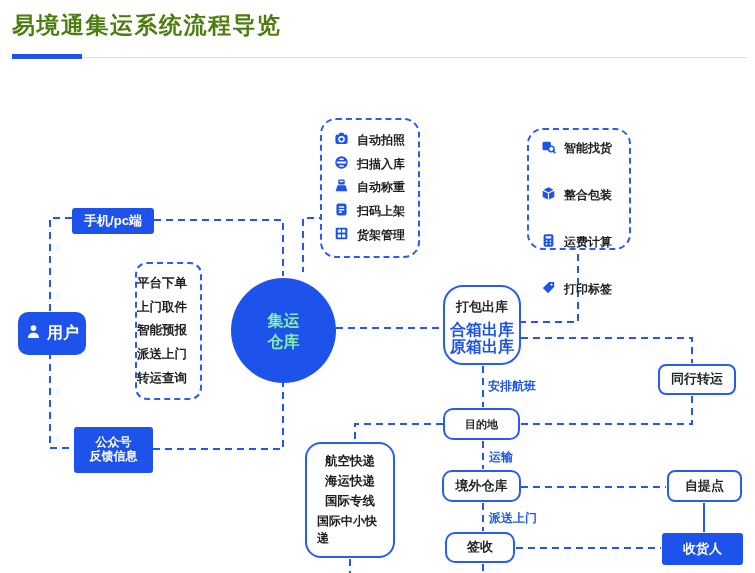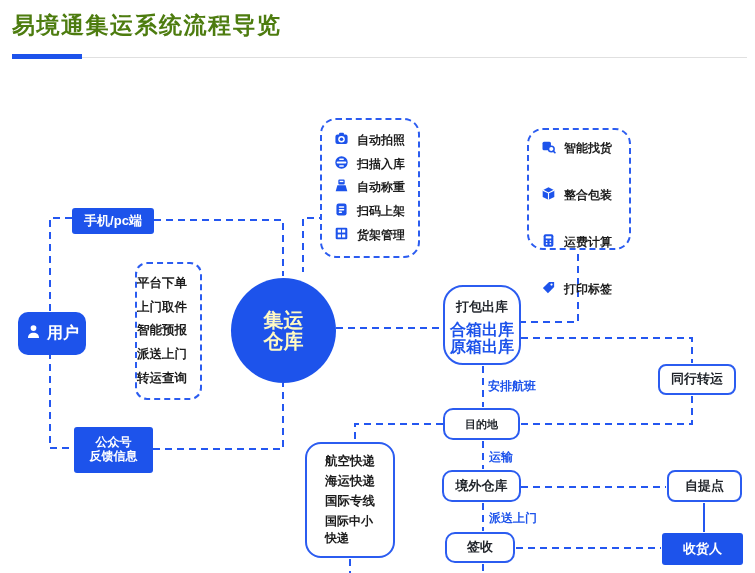--- a/index.html
+++ b/index.html
@@ -28,21 +28,21 @@
   .dashed-box{position:absolute;background:#fff;border:2px dashed #2b5cf0;border-radius:16px;
     display:flex;flex-direction:column;justify-content:space-around;}
   .solid-box{position:absolute;background:#fff;border:2px solid #2b5cf0;border-radius:16px;
     display:flex;flex-direction:column;justify-content:space-around;align-items:center;}
   .svc-item{font-size:12.5px;font-weight:bold;color:#1c1c1c;text-align:left;}
   .icon-row{display:flex;align-items:center;gap:8px;padding-left:12px;}
   .icon-row .lab{font-size:12px;font-weight:bold;color:#1c1c1c;white-space:nowrap;}
   .icon-row svg{flex:0 0 auto;}
 
   .hub{position:absolute;left:231px;top:278px;width:105px;height:105px;border-radius:50%;
-    background:var(--accent);color:#fef9c3;font-weight:bold;font-size:20px;line-height:21px;
+    background:var(--accent);color:#86efac;font-weight:bold;font-size:16px;line-height:21px;
     display:flex;align-items:center;justify-content:center;text-align:center;}
 
   .blue-label{position:absolute;color:var(--accent);font-weight:bold;font-size:12px;white-space:nowrap;}
 
   .pack-box{position:absolute;left:443px;top:285px;width:78px;height:80px;background:#fff;
     border:2px solid #2b5cf0;border-radius:20px;text-align:center;}
   .pack-box .pt{font-size:13px;font-weight:bold;color:var(--ink);margin-top:11px;}
   .pack-box .ps{font-size:16px;font-weight:bold;color:var(--accent);line-height:17px;margin-top:5px;}
 
   .user-node{position:absolute;left:18px;top:312px;width:68px;height:43px;background:var(--accent);
@@ -245,20 +245,20 @@
   </div>
 
   <div class="node outline" style="left:667px;top:470px;width:75px;height:32px;font-size:13px;border-radius:8px;">
     <span>自提点</span>
   </div>
 
   <div class="node" style="left:662px;top:533px;width:81px;height:32px;font-size:13px;">
     <span>收货人</span>
   </div>
 
-  <div class="solid-box" style="left:305px;top:442px;width:90px;height:116px;padding:8px 18px;">
+  <div class="solid-box" style="left:305px;top:442px;width:90px;height:116px;padding:8px 10px;">
     <div class="svc-item">航空快递</div>
     <div class="svc-item">海运快递</div>
     <div class="svc-item">国际专线</div>
     <div class="svc-item" style="font-size:12px;">国际中小快递</div>
   </div>
 
 </div>
 
 </body></html>

